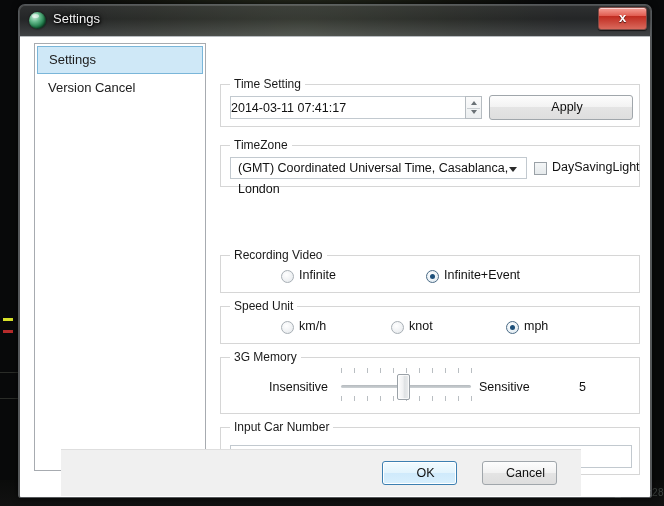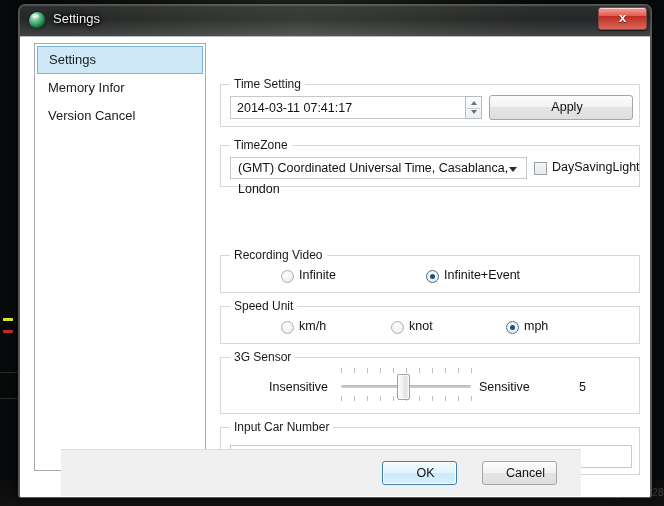--- a/index.html
+++ b/index.html
@@ -159,21 +159,20 @@
 
   
   .textfield {
     position: absolute;
     background: #fff;
     border: 1px solid #c2c9cf;
     box-sizing: border-box;
     font-size: 12.5px;
     color: #111;
     line-height: 22px;
-    padding-left: 6px;
   }
   .spinner {
     position: absolute;
     width: 17px;
     background: linear-gradient(180deg,#fbfbfb,#eceff1);
     border: 1px solid #b6bcc1;
     box-sizing: border-box;
     cursor: pointer;
   }
   .spinner .arw {
@@ -333,23 +332,20 @@
     </div>
   </div>
 
   <div id="client">
 
     <div id="sidebar">
       <div class="nav-item selected">
         <span>Settings</span>
       </div>
       <div class="nav-item">
-        <span>Memory Infor</span>
-      </div>
-      <div class="nav-item">
         <span>Version Cancel</span>
       </div>
     </div>
 
     <div id="content">
 
       <div class="group" style="top:47px;height:43px;">
         <div class="legend">Time Setting</div>
         <div class="textfield" style="left:9px;top:11px;width:236px;height:23px;">2014-03-11 07:41:17</div>
         <div class="spinner" style="left:244px;top:11px;height:23px;">
@@ -395,21 +391,21 @@
           <span class="radio-dot"></span>
           <span class="radio-label">knot</span>
         </div>
         <div class="radio-wrap checked" style="left:285px;top:12px;">
           <span class="radio-dot"></span>
           <span class="radio-label">mph</span>
         </div>
       </div>
 
       <div class="group" style="top:320px;height:57px;">
-        <div class="legend">3G Sensor</div>
+        <div class="legend">3G Memory</div>
         <div class="static-label" style="left:48px;top:22px;">Insensitive</div>
 
         <div class="tickrow" id="tick-top" style="left:120px;top:10px;width:130px;">
             <span class="tick" style="left: 0px;"></span>
             <span class="tick" style="left: 13px;"></span>
             <span class="tick" style="left: 26px;"></span>
             <span class="tick" style="left: 39px;"></span>
             <span class="tick" style="left: 52px;"></span>
             <span class="tick" style="left: 65px;"></span>
             <span class="tick" style="left: 78px;"></span>

